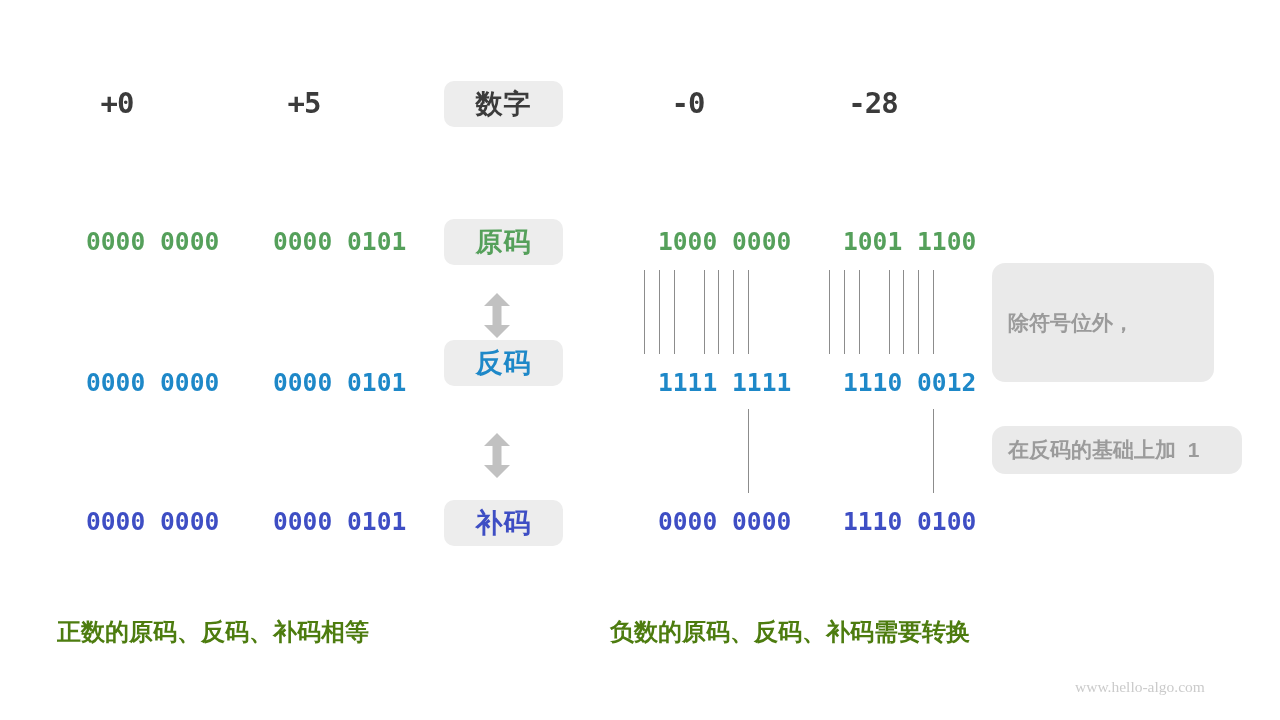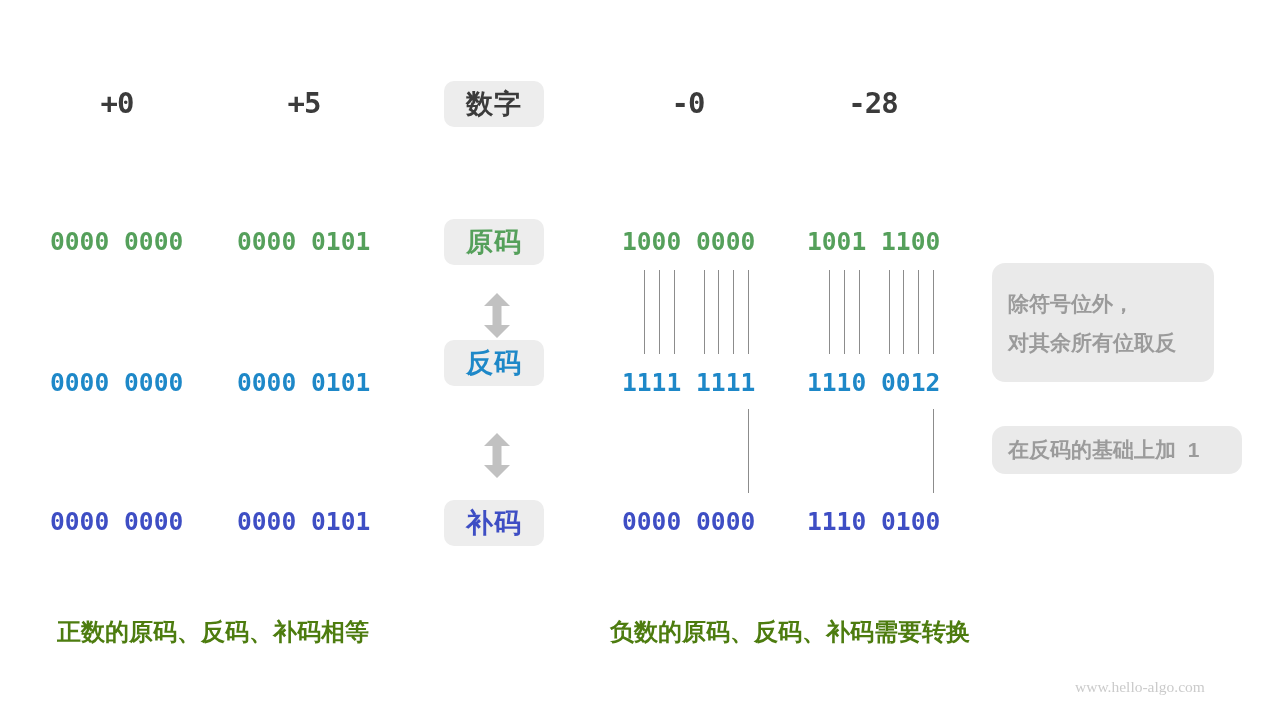--- a/index.html
+++ b/index.html
@@ -18,36 +18,36 @@
     font-family:"DejaVu Sans Mono", monospace;
     font-weight:bold;font-size:29px;color:#3b3b3b;letter-spacing:-1px;
     white-space:nowrap;
   }
 
   
   .bin{
     position:absolute;transform:translateY(-50%);
     font-family:"DejaVu Sans Mono", monospace;
     font-weight:bold;font-size:24.6px;letter-spacing:0;
-    white-space:pre;line-height:30px;
+    white-space:pre;line-height:30px;margin-left:36px;
   }
   .row-sign .bin-v{color:#55a05b;}
   .row-ones .bin-v{color:#1e88c8;}
   .row-twos .bin-v{color:#3e4ec4;}
   .r1{top:242px;}
   .r2{top:383px;}
   .r3{top:522px;}
   .c1{left:50px;}
   .c2{left:237px;}
   .c4{left:622px;}
   .c5{left:807px;}
 
   
   .chip{
-    position:absolute;left:444px;width:100px;height:46px;
+    position:absolute;left:444px;width:119px;height:46px;
     background:#ededed;border-radius:10px;
     display:flex;align-items:center;justify-content:center;
     font-weight:bold;font-size:27px;letter-spacing:1px;
     white-space:nowrap;
   }
   .chip-num{top:81px;color:#3b3b3b;}
   .chip-sign{top:219px;color:#55a05b;}
   .chip-ones{top:340px;color:#1e88c8;}
   .chip-twos{top:500px;color:#3e4ec4;}
 
@@ -153,21 +153,20 @@
   <div class="row-twos">
     <div class="bin bin-v r3 c1">0000 0000</div>
     <div class="bin bin-v r3 c2">0000 0101</div>
     <div class="chip chip-twos">补码</div>
     <div class="bin bin-v r3 c4">0000 0000</div>
     <div class="bin bin-v r3 c5">1110 0100</div>
   </div>
 
   <div class="note note1">
     <div>除符号位外，</div>
-    <div>对其余所有位取反</div>
   </div>
   <div class="note note2">
     <div>在反码的基础上加  1</div>
   </div>
 
   <div class="caption cap-left">正数的原码、反码、补码相等</div>
   <div class="caption cap-right">负数的原码、反码、补码需要转换</div>
 
   <div class="watermark">www.hello-algo.com</div>
 

